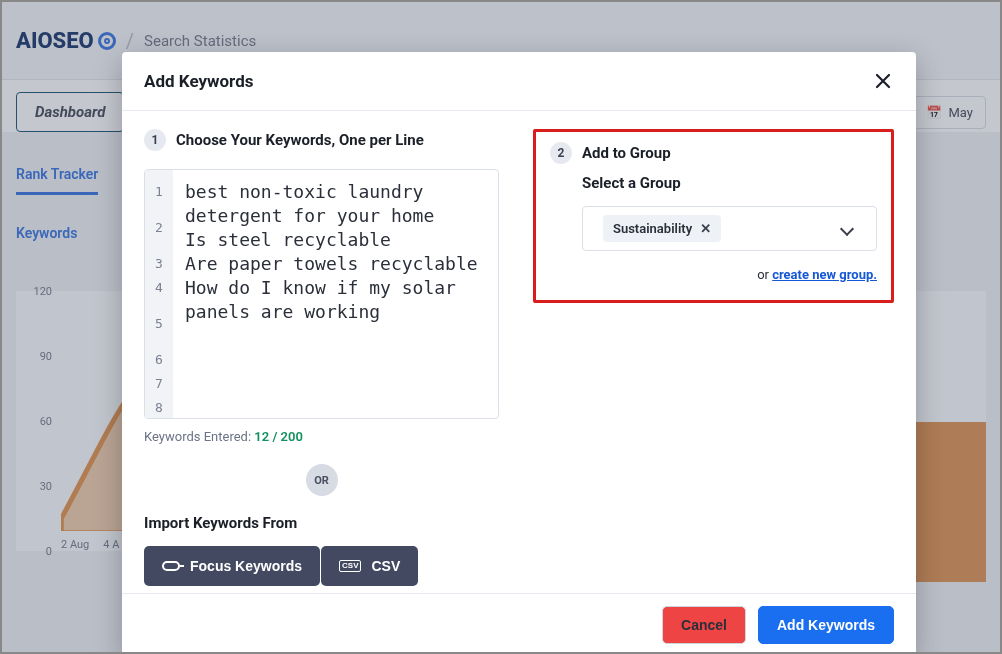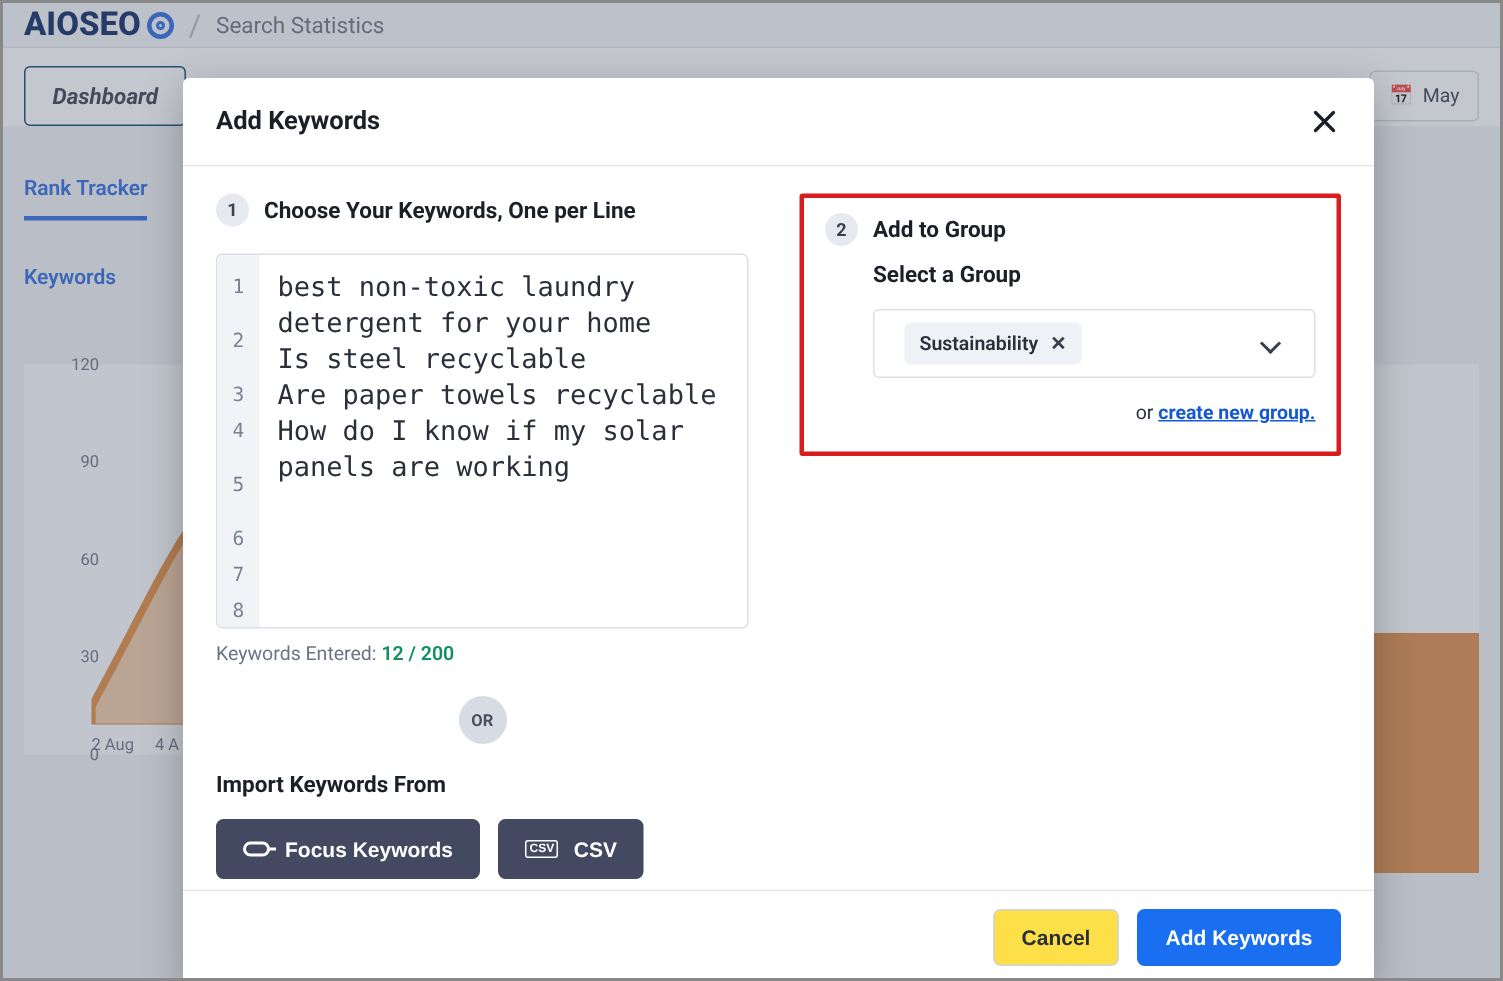--- a/index.html
+++ b/index.html
@@ -10,21 +10,21 @@
     height: 654px;
     overflow: hidden;
     position: relative;
     border: 2px solid #888;
   }
 
   
   .bg-header {
     display: flex;
     align-items: center;
-    padding: 2px 14px;
+    padding: 26px 14px;
     background: #f5f6f9;
     border-bottom: 1px solid #e1e4e8;
   }
   .bg-logo {
     font-weight: 800;
     font-size: 22px;
     color: #0b2a63;
     display: flex;
     align-items: center;
     gap: 4px;
@@ -85,21 +85,21 @@
     padding-bottom:10px;
   }
   .bg-tab.active { border-bottom:3px solid #2d6cdf; }
 
   .bg-chart-area {
     margin: 40px 14px 0 14px;
     position:relative;
     height:260px;
     background:#fbfcfd;
   }
-  .bg-y-axis { position:absolute; left:16px; top:0; bottom:0; width:40px; font-size:11px; color:#6b7385; }
+  .bg-y-axis { position:absolute; left:2px; top:0; bottom:0; width:40px; font-size:11px; color:#6b7385; }
   .bg-y-tick { position:absolute; right:6px; transform:translateY(-50%); }
   .bg-plot {
     position:absolute; left:45px; right:0; top:0; bottom:20px;
   }
   .bg-plot svg { width:100%; height:100%; }
   .bg-x-axis { position:absolute; bottom:0; left:45px; font-size:11px; color:#6b7385; display:flex; gap:14px;}
   .bg-legend { position:absolute; right:20px; bottom:0; display:flex;gap:10px;font-size:11px;color:#6b7385;}
   .bg-legend-swatch{display:inline-block;width:10px;height:10px;background:#e28c3f;margin-right:4px;border-radius:2px;}
   .bg-big-orange{
     position:absolute;
@@ -229,21 +229,21 @@
     width:32px;height:32px;border-radius:50%;
     background:#d7dbe3;color:#4a5060;
     font-size:11px;font-weight:700;
     display:flex;align-items:center;justify-content:center;
   }
 
   .import-heading{
     font-size:15px;font-weight:700;color:#1b1f28;
     margin-bottom:14px;
   }
-  .import-buttons{display:flex;gap:12px;}
+  .import-buttons{display:flex;gap:1px;}
   .dark-btn{
     background:#434960;
     color:#fff;
     border:none;
     border-radius:5px;
     padding:12px 18px;
     font-size:14px;
     font-weight:600;
     display:flex;align-items:center;gap:10px;
     cursor:pointer;
@@ -312,21 +312,21 @@
     display:flex;justify-content:flex-end;gap:12px;
     background:#fff;
   }
   .btn{
     padding:10px 18px;
     border-radius:5px;
     font-size:14px;font-weight:600;
     cursor:pointer;
   }
   .btn-secondary{
-    background:#fde047;border:1px solid #cfd4dd;color:#2a2f3a;
+    background:#ef4444;border:1px solid #cfd4dd;color:#2a2f3a;
   }
   .btn-primary{
     background:#1a6ef0;border:1px solid #1a6ef0;color:#fff;
   }
 </style>
 </head>
 <body>
 
 <div class="bg-header">
   <span class="bg-logo">

